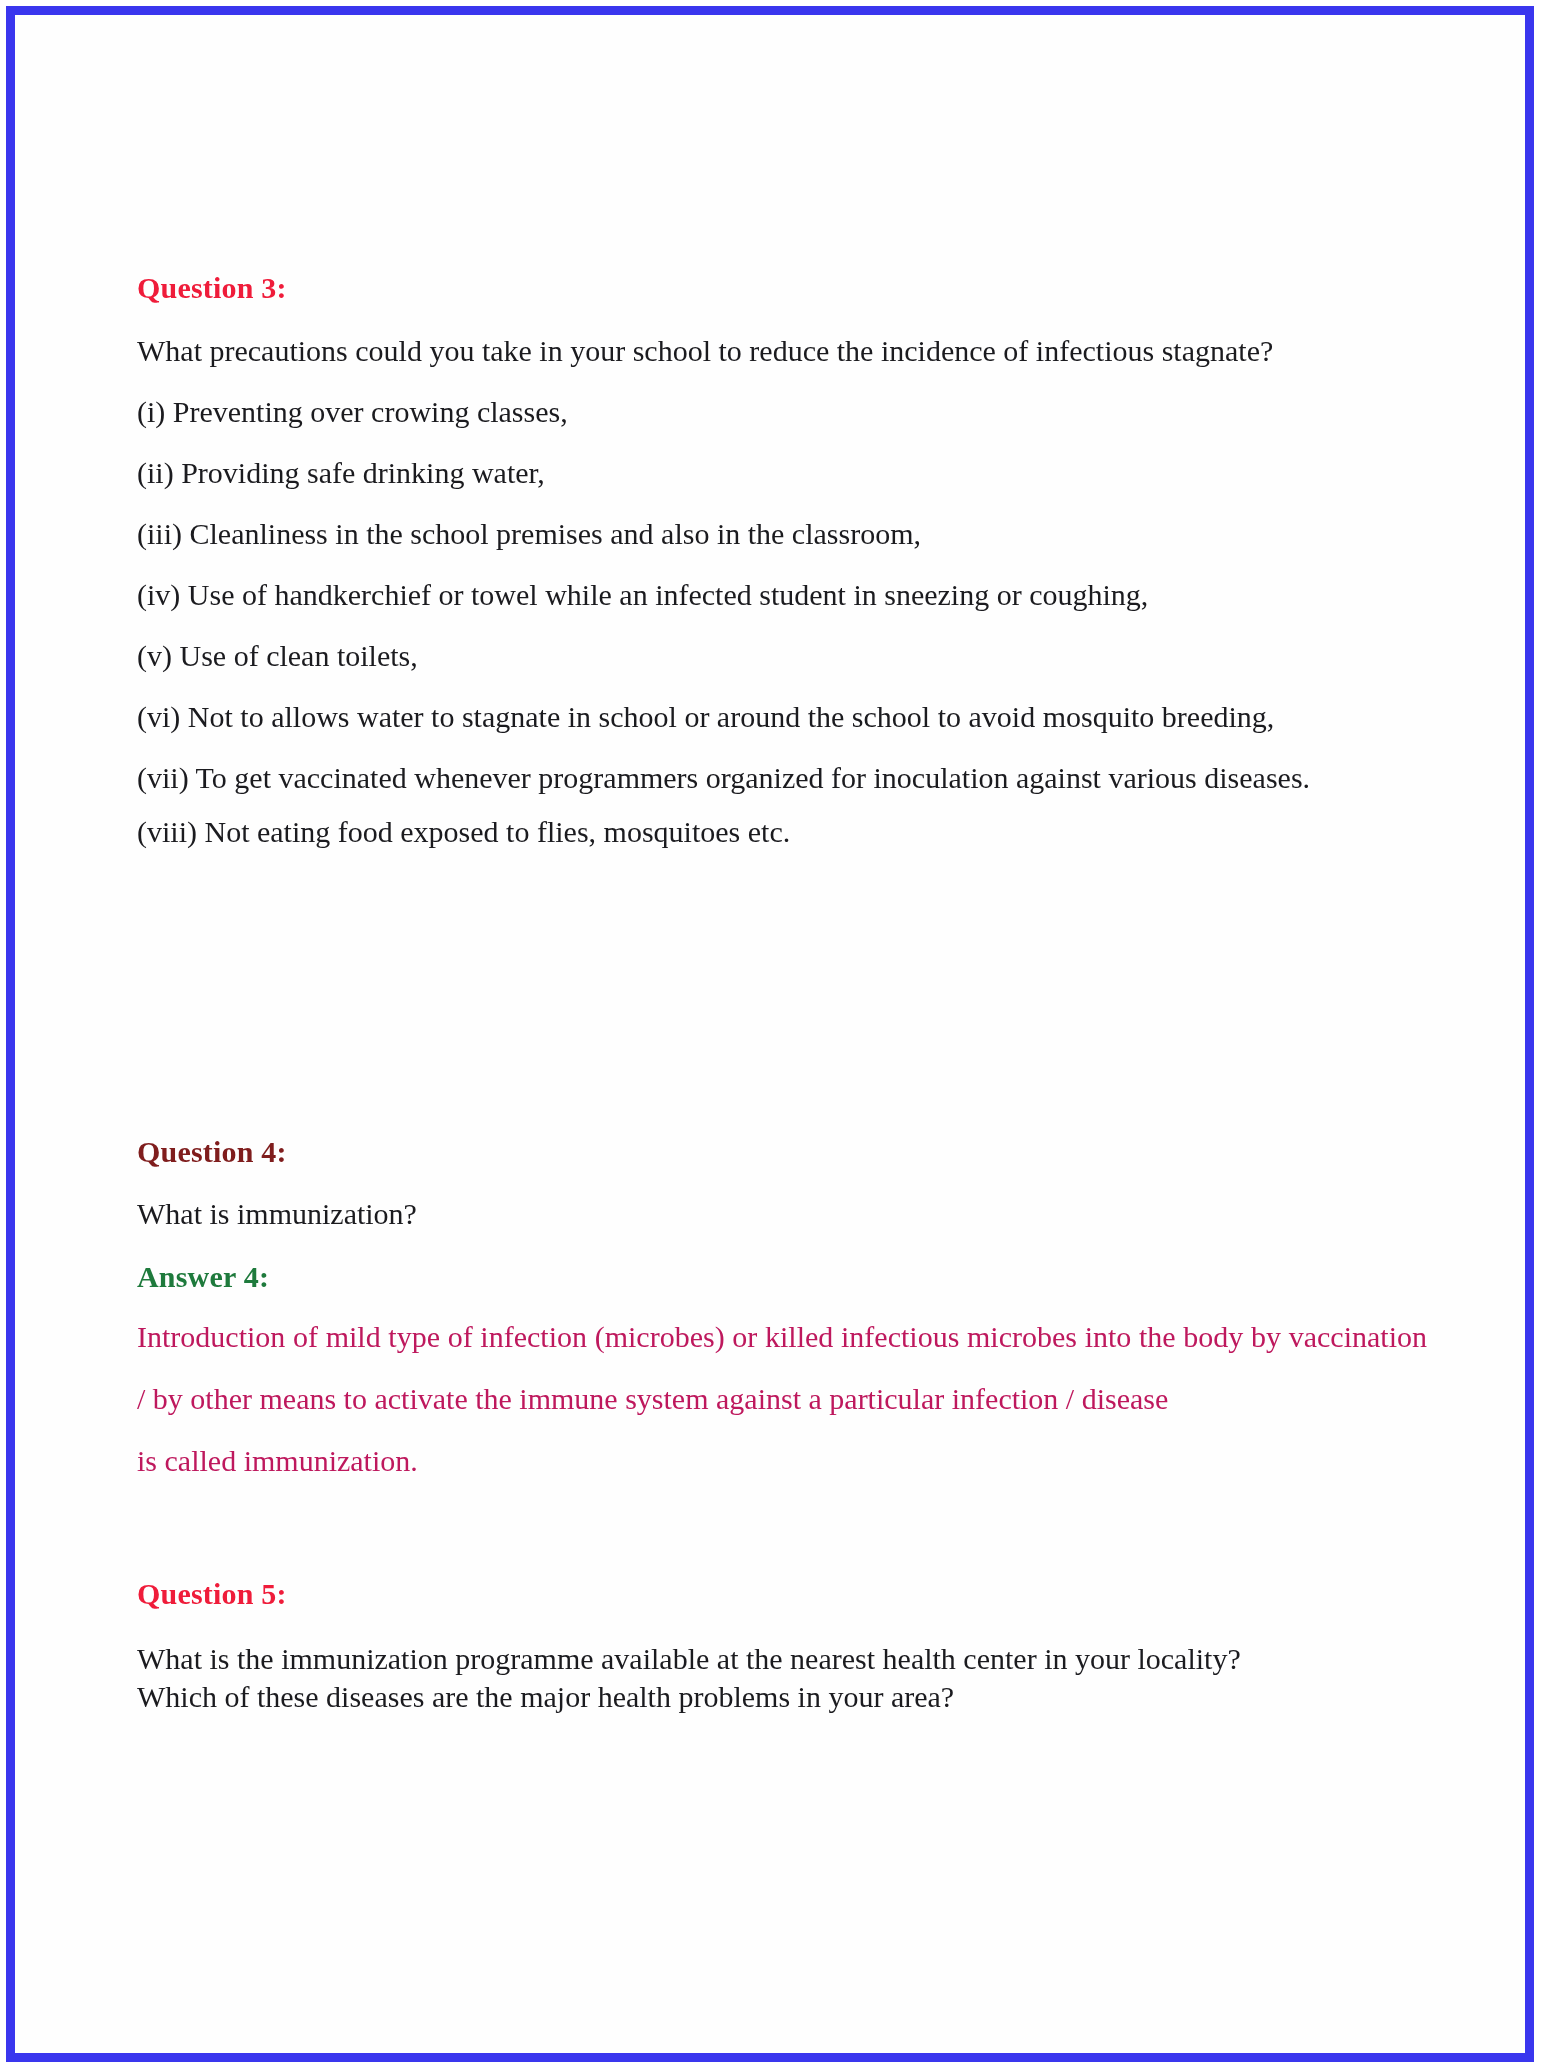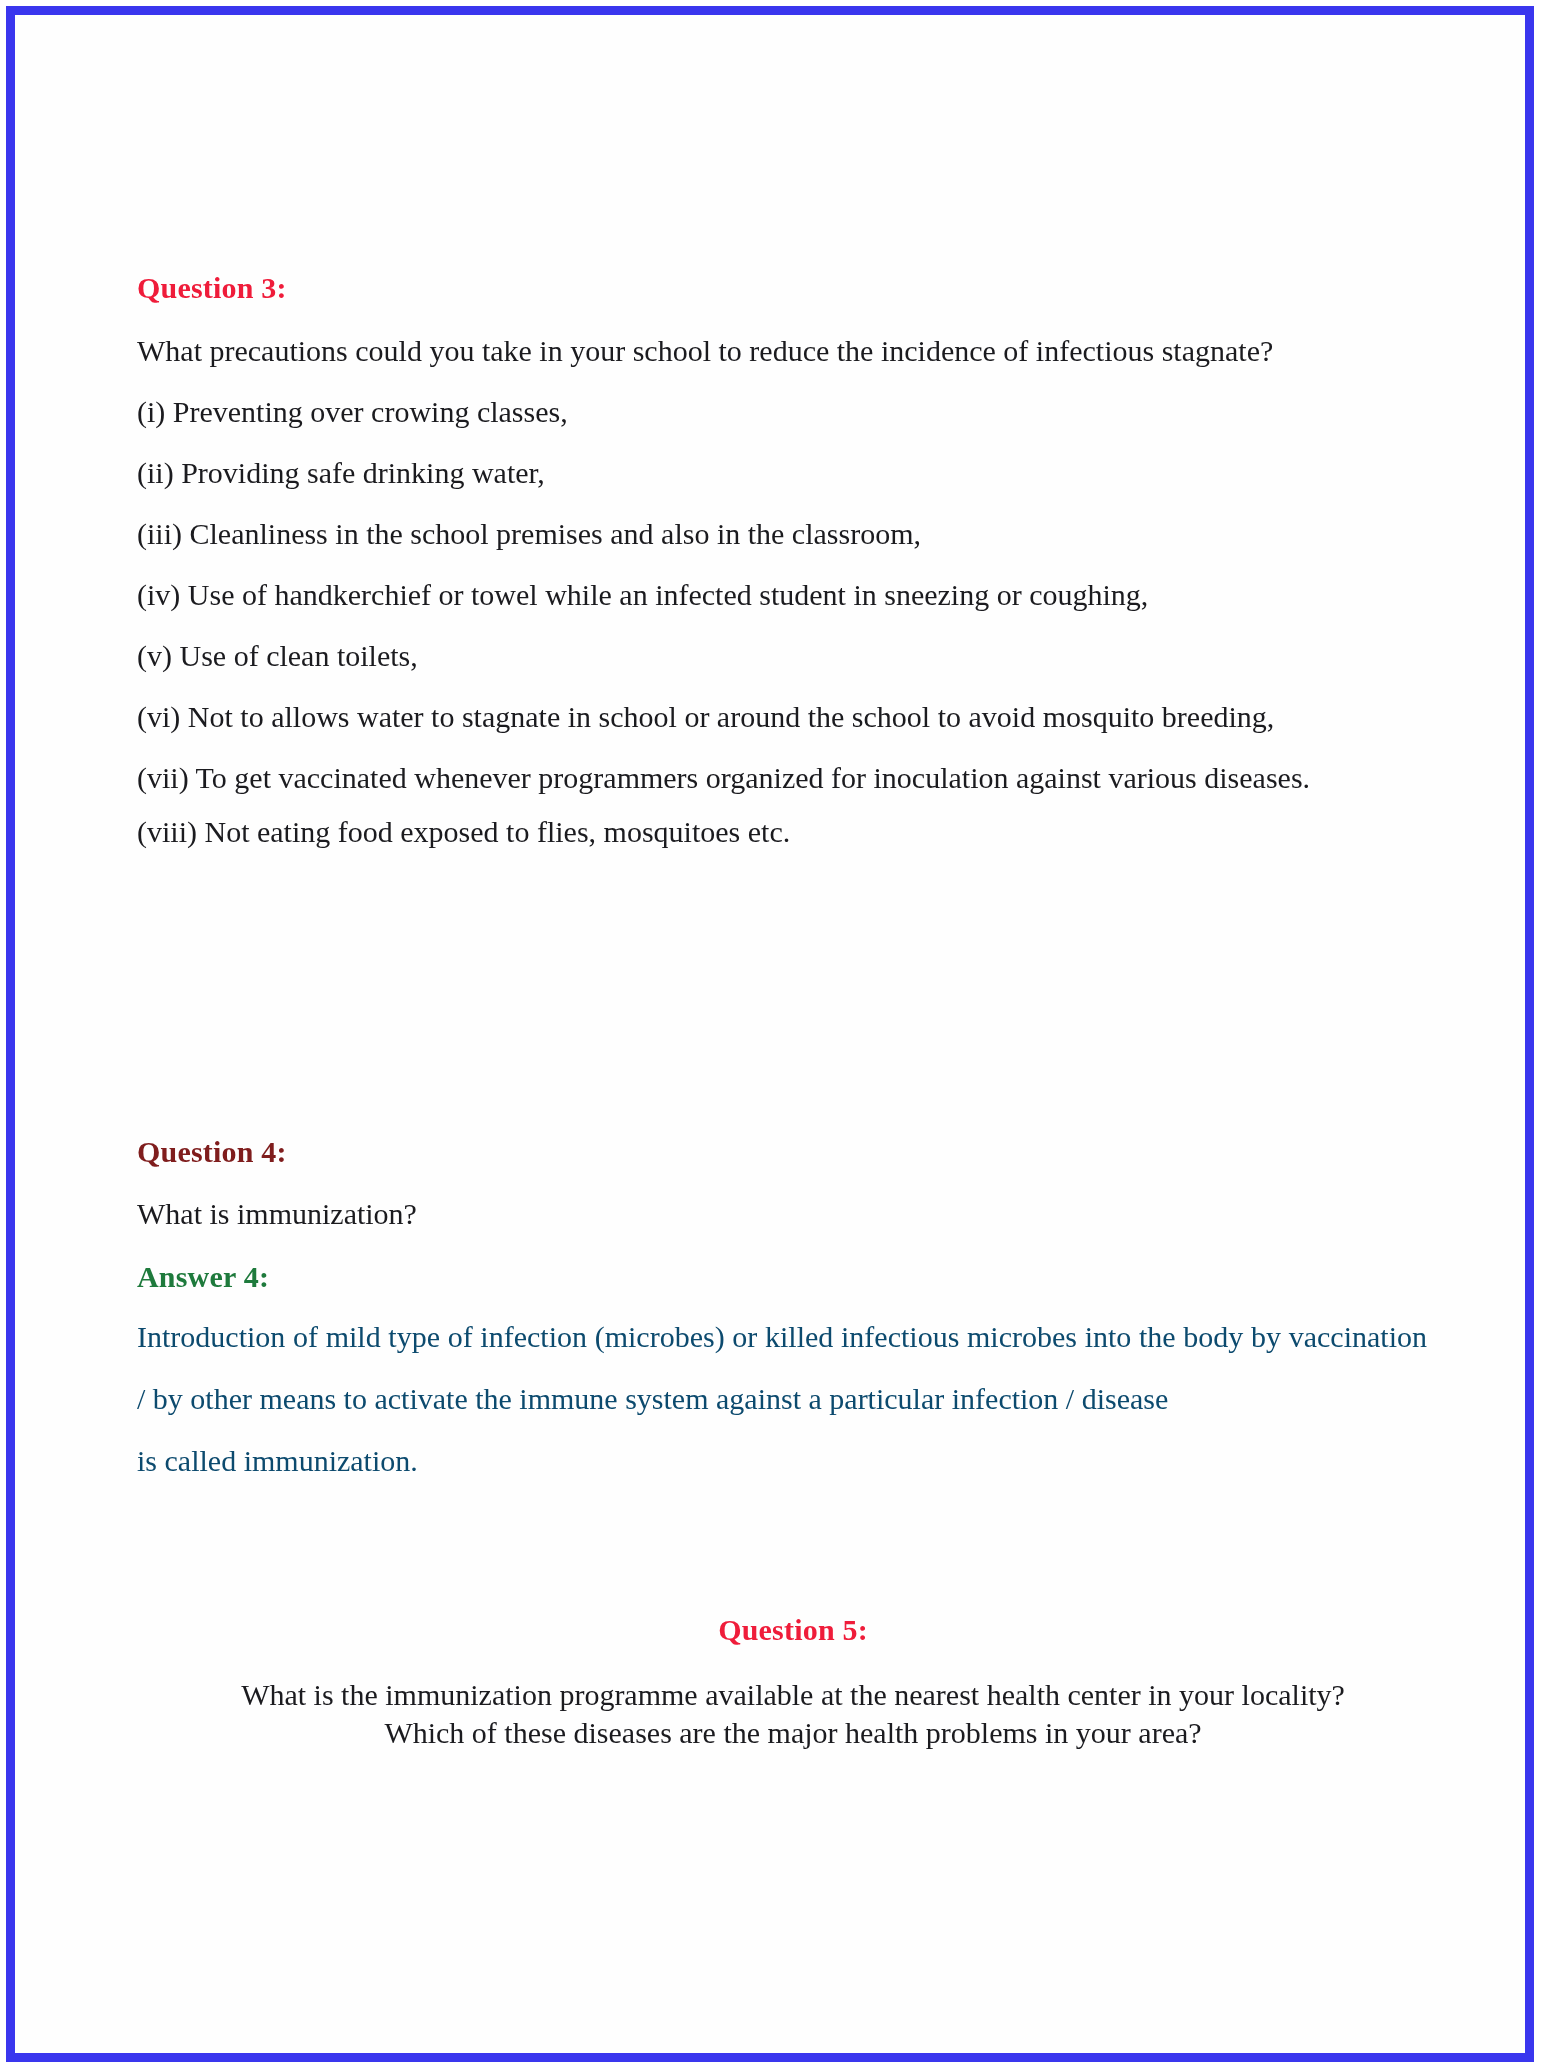--- a/index.html
+++ b/index.html
@@ -58,21 +58,21 @@
   .body-line {
     font-size: 30px;
     line-height: 1.0;
     color: #1b1b1f;
     white-space: nowrap;
   }
 
   .para {
     font-size: 30px;
     line-height: 62px;
-    color: #0c4a6e;
+    color: #be185d;
     text-align: justify;
     width: 1290px;
   }
   .para .last-line {
     text-align: left;
   }
 
   
   .block { position: absolute; left: 0; width: 1312px; }
 </style>
@@ -109,21 +109,21 @@
         <div class="body-line" style="margin-top:32px;">What is immunization?</div>
 
         <div class="a-heading" style="color:#1e7a3c; margin-top:33px;">Answer 4:</div>
 
         <div class="para" style="margin-top:14px;">
           <span>Introduction of mild type of infection (microbes) or killed infectious microbes into the body by vaccination / by other means to activate the immune system against a particular infection / disease</span>
           <span class="last-line" style="display:block;">is called immunization.</span>
         </div>
       </div>
 
-      <div class="block" style="top:1600px;text-align:center;">
+      <div class="block" style="top:1564px;">
 
         <div class="q-heading" style="color:#ef1c3a;">Question 5:</div>
 
         <div class="body-line" style="margin-top:35px;">What is the immunization programme available at the nearest health center in your locality?</div>
 
         <div class="body-line" style="margin-top:8px;">Which of these diseases are the major health problems in your area?</div>
       </div>
 
     </div>
   </div>

